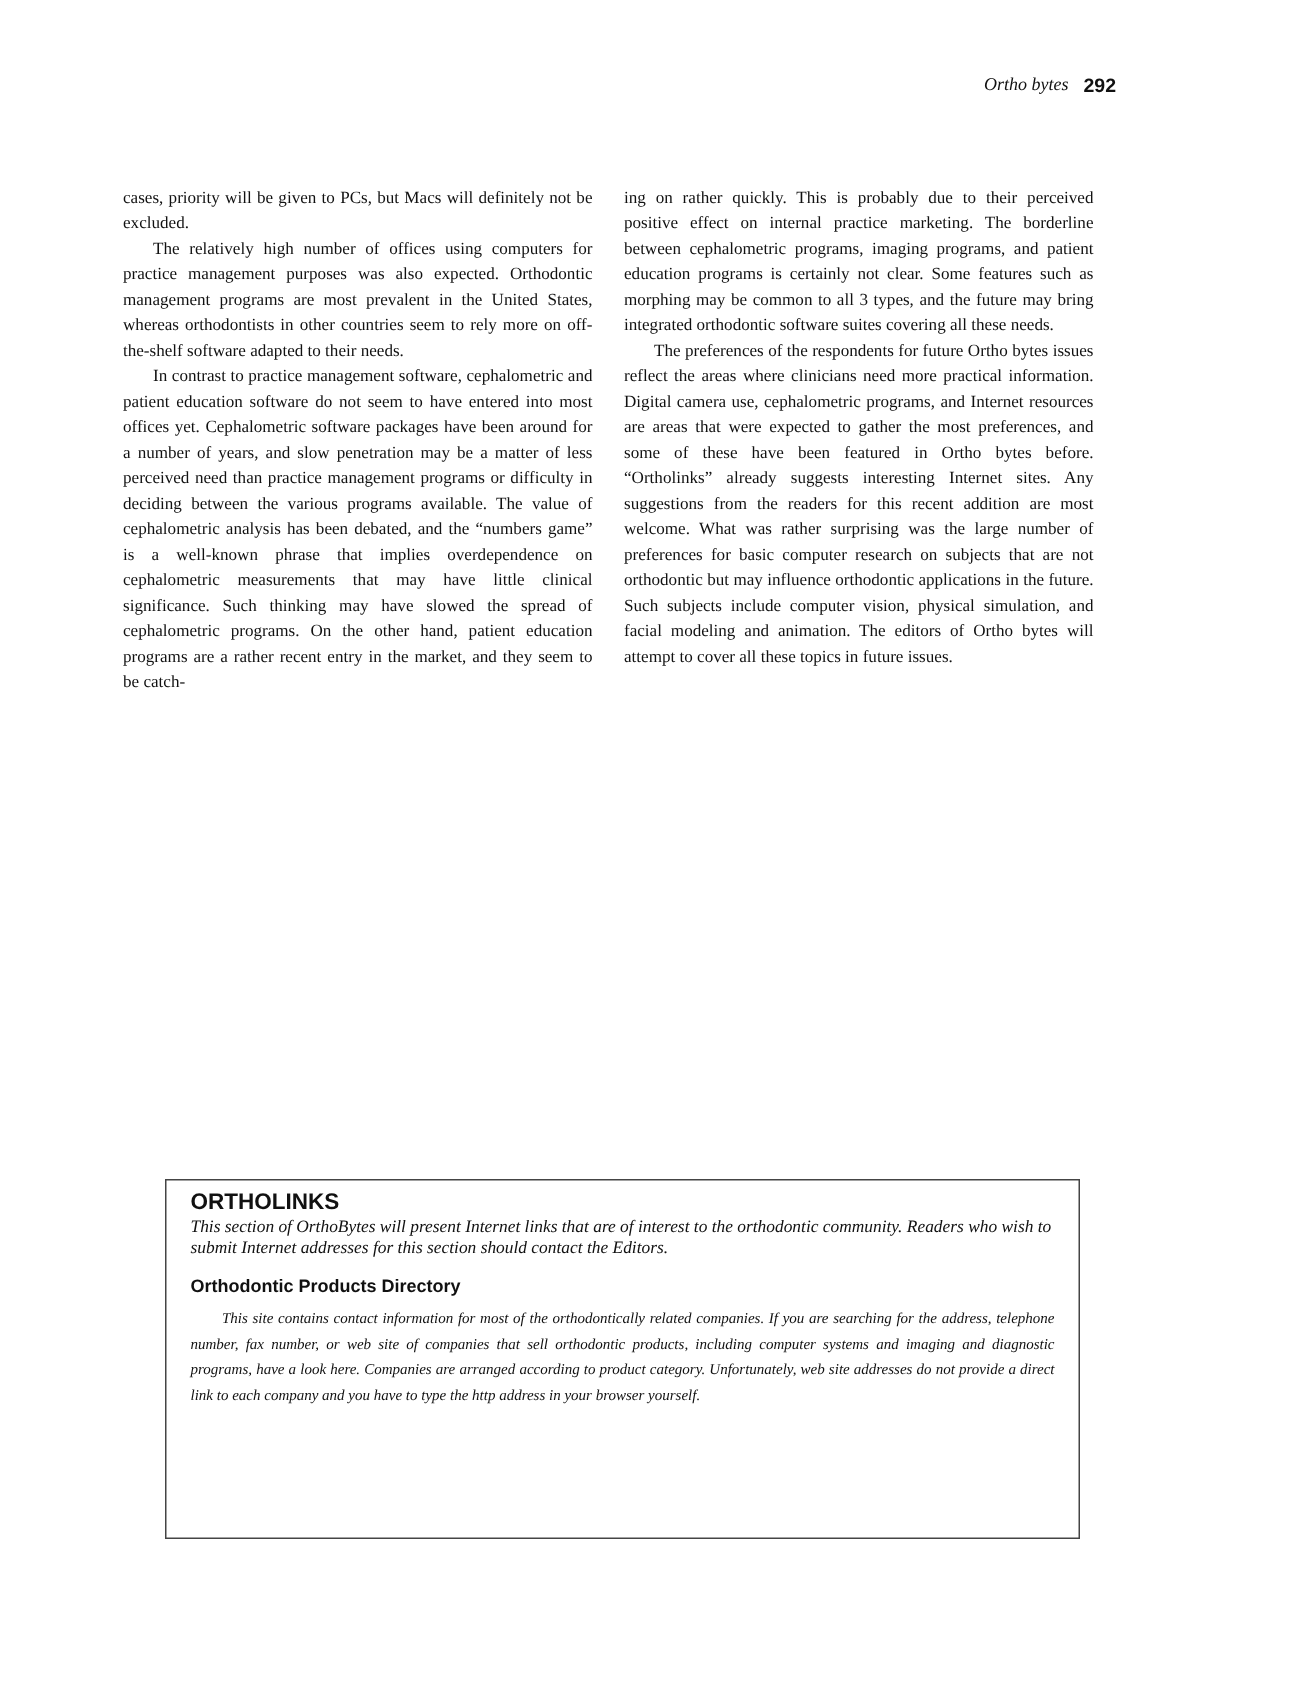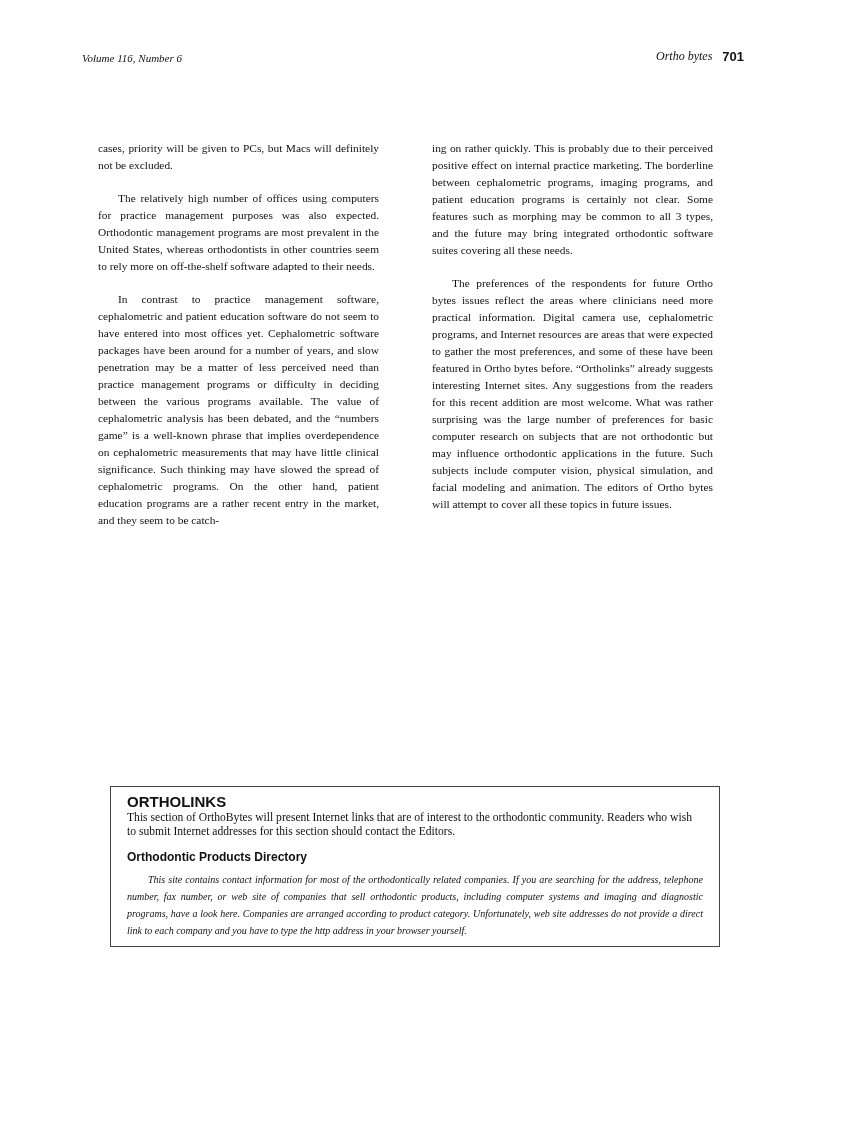--- a/index.html
+++ b/index.html
@@ -3,40 +3,39 @@
 <meta charset="utf-8">
 <style>
   html, body { margin: 0; padding: 0; background: #ffffff; }
   body { width: 866px; height: 1122px; position: relative; overflow: hidden; color: #111; }
   .serif { font-family: "Liberation Serif", "DejaVu Serif", serif; }
   .hdr-left { position: absolute; left: 82px; top: 50px; font-size: 11px; line-height: 16px; font-style: italic; }
   .hdr-right { position: absolute; right: 122px; top: 49px; font-size: 12px; display: flex; align-items: flex-end; gap: 10px; }
   .hdr-right .sec { font-style: italic; }
   .hdr-right .pg { font-weight: bold; font-family: "Liberation Sans", "DejaVu Sans", sans-serif; font-size: 13px; }
   .col { position: absolute; top: 124px; width: 313px; font-size: 11.4px; line-height: 17px; text-align: justify; }
-  .col p { margin: 16px; }
+  .col p { margin: 0; }
   .col p.ind { text-indent: 20px; }
   .col-left { left: 82px; }
   .col-right { left: 416px; }
-  .box { position: absolute; left: 110px; top: 786px; width: 610px; height: 161px; border: 1.5px solid #444; box-sizing: border-box; padding: 7px 16px 0 16px; }
+  .box { position: absolute; left: 110px; top: 786px; width: 610px; height: 240px; border: 1.5px solid #444; box-sizing: border-box; padding: 7px 16px 0 16px; }
   .box-title { font-family: "Liberation Sans", "DejaVu Sans", sans-serif; font-weight: bold; font-size: 15px; line-height: 16px; margin-top: 0; }
-  .box-intro { font-size: 11.6px; line-height: 14px; margin-top: 1px; }
+  .box-intro { font-style: italic; font-size: 11.6px; line-height: 14px; margin-top: 1px; }
   .box-subhead { font-family: "Liberation Sans", "DejaVu Sans", sans-serif; font-weight: bold; font-size: 12px; margin-top: 10px; line-height: 16px; }
   .box-url { font-family: "Liberation Sans", "DejaVu Sans", sans-serif; font-size: 12px; line-height: 18px; }
   .box-body { font-size: 10px; line-height: 17px; text-align: justify; text-indent: 21px; margin-top: 6px; font-style: italic; }
 </style>
 </head>
 <body>
 
 <div class="hdr-left serif">
-  <div>Volume 116, Number 6</div>
 </div>
 <div class="hdr-right serif">
   <span class="sec">Ortho bytes</span>
-  <span class="pg">701</span>
+  <span class="pg">292</span>
 </div>
 
 <div class="col col-left serif">
   <p>cases, priority will be given to PCs, but Macs will definitely not be excluded.</p>
   <p class="ind">The relatively high number of offices using computers for practice management purposes was also expected. Orthodontic management programs are most prevalent in the United States, whereas orthodontists in other countries seem to rely more on off-the-shelf software adapted to their needs.</p>
   <p class="ind">In contrast to practice management software, cephalometric and patient education software do not seem to have entered into most offices yet. Cephalometric software packages have been around for a number of years, and slow penetration may be a matter of less perceived need than practice management programs or difficulty in deciding between the various programs available. The value of cephalometric analysis has been debated, and the “numbers game” is a well-known phrase that implies overdependence on cephalometric measurements that may have little clinical significance. Such thinking may have slowed the spread of cephalometric programs. On the other hand, patient education programs are a rather recent entry in the market, and they seem to be catch-</p>
 </div>
 
 <div class="col col-right serif">
   <p>ing on rather quickly. This is probably due to their perceived positive effect on internal practice marketing. The borderline between cephalometric programs, imaging programs, and patient education programs is certainly not clear. Some features such as morphing may be common to all 3 types, and the future may bring integrated orthodontic software suites covering all these needs.</p>

